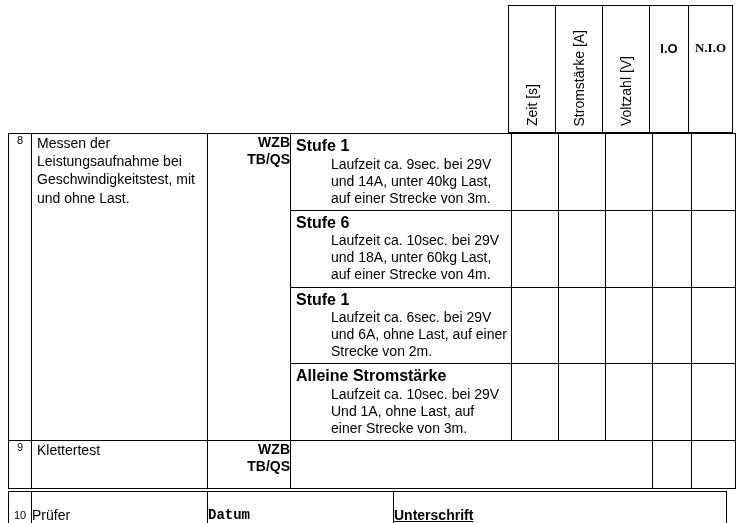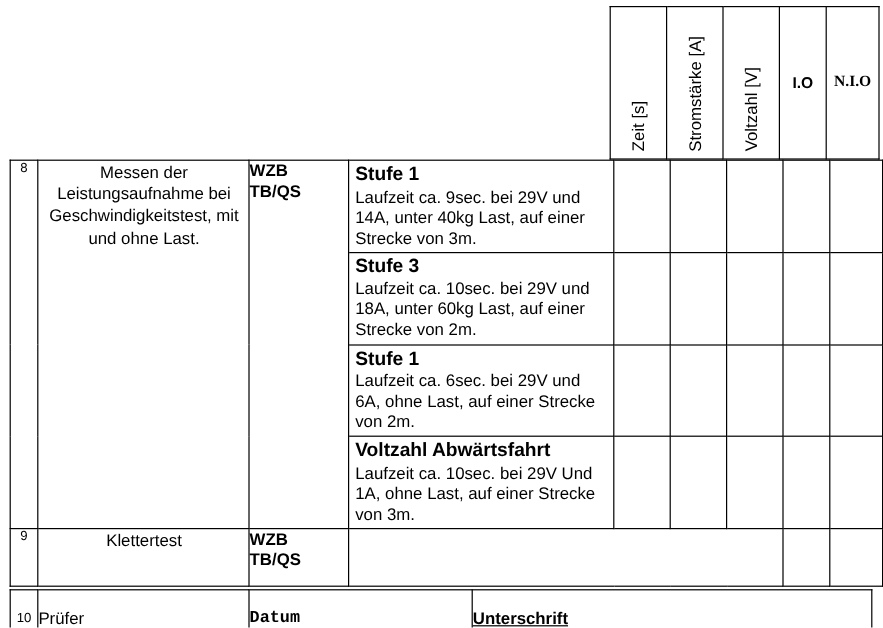--- a/index.html
+++ b/index.html
@@ -46,63 +46,63 @@
     line-height: 1;
     margin: 0 auto 6px auto;
     white-space: nowrap;
     letter-spacing: 0px;
   }
   .io-label {
     display: block;
     font-size: 13px;
     font-weight: bold;
     text-align: center;
-    padding-bottom: 56px;
+    padding-bottom: 76px;
   }
 
   
   #main-table {
     position: absolute;
     left: 8px;
     top: 133px;
     width: 719px;
     border-collapse: collapse;
     table-layout: fixed;
   }
   #main-table td {
     border: 1px solid #000000;
     padding: 0;
     vertical-align: top;
   }
   .c-num    { width: 22px;  text-align: center; vertical-align: middle; font-size: 11px; }
   .c-desc   { width: 175px; vertical-align: middle; }
-  .c-resp   { width: 82px;  text-align: left; vertical-align: middle; font-weight: bold; font-size: 14px; line-height: 1.18; }
+  .c-resp   { width: 82px;  text-align: right; vertical-align: middle; font-weight: bold; font-size: 14px; line-height: 1.18; }
   .c-detail { width: 220px; }
   .c-blank1 { width: 46px; }
   .c-blank2 { width: 46px; }
   .c-blank3 { width: 46px; }
   .c-blank4 { width: 38px; }
   .c-blank5 { width: 43px; }
 
   .desc-text {
     font-size: 14px;
     line-height: 1.30;
     padding: 0 4px 0 5px;
-    text-align: center;
   }
 
   .detail-cell { padding: 2px 4px 3px 5px; }
   .detail-title {
     font-weight: bold;
     font-size: 16px;
     line-height: 1.22;
   }
   .detail-body {
     font-size: 14px;
     line-height: 1.22;
+    margin-left: 35px;
   }
 
   .row-sub-1 { height: 70px; }
   .row-sub-2 { height: 68px; }
   .row-sub-3 { height: 68px; }
   .row-sub-4 { height: 68px; }
   .row-9     { height: 48px; }
 
   .merged-blank { }
 
@@ -172,22 +172,22 @@
     <td class="c-blank1"></td>
     <td class="c-blank2"></td>
     <td class="c-blank3"></td>
     <td class="c-blank4"></td>
     <td class="c-blank5"></td>
   </tr>
 
   <tr class="row-sub-2">
     <td class="c-detail">
       <div class="detail-cell">
-        <div class="detail-title">Stufe 3</div>
-        <div class="detail-body">Laufzeit ca. 10sec. bei 29V und 18A, unter 60kg Last, auf einer Strecke von 2m.</div>
+        <div class="detail-title">Stufe 6</div>
+        <div class="detail-body">Laufzeit ca. 10sec. bei 29V und 18A, unter 60kg Last, auf einer Strecke von 4m.</div>
       </div>
     </td>
     <td></td>
     <td></td>
     <td></td>
     <td></td>
     <td></td>
   </tr>
 
   <tr class="row-sub-3">
@@ -200,21 +200,21 @@
     <td></td>
     <td></td>
     <td></td>
     <td></td>
     <td></td>
   </tr>
 
   <tr class="row-sub-4">
     <td class="c-detail">
       <div class="detail-cell">
-        <div class="detail-title">Voltzahl Abwärtsfahrt</div>
+        <div class="detail-title">Alleine Stromstärke</div>
         <div class="detail-body">Laufzeit ca. 10sec. bei 29V Und 1A, ohne Last, auf einer Strecke von 3m.</div>
       </div>
     </td>
     <td></td>
     <td></td>
     <td></td>
     <td></td>
     <td></td>
   </tr>
 

